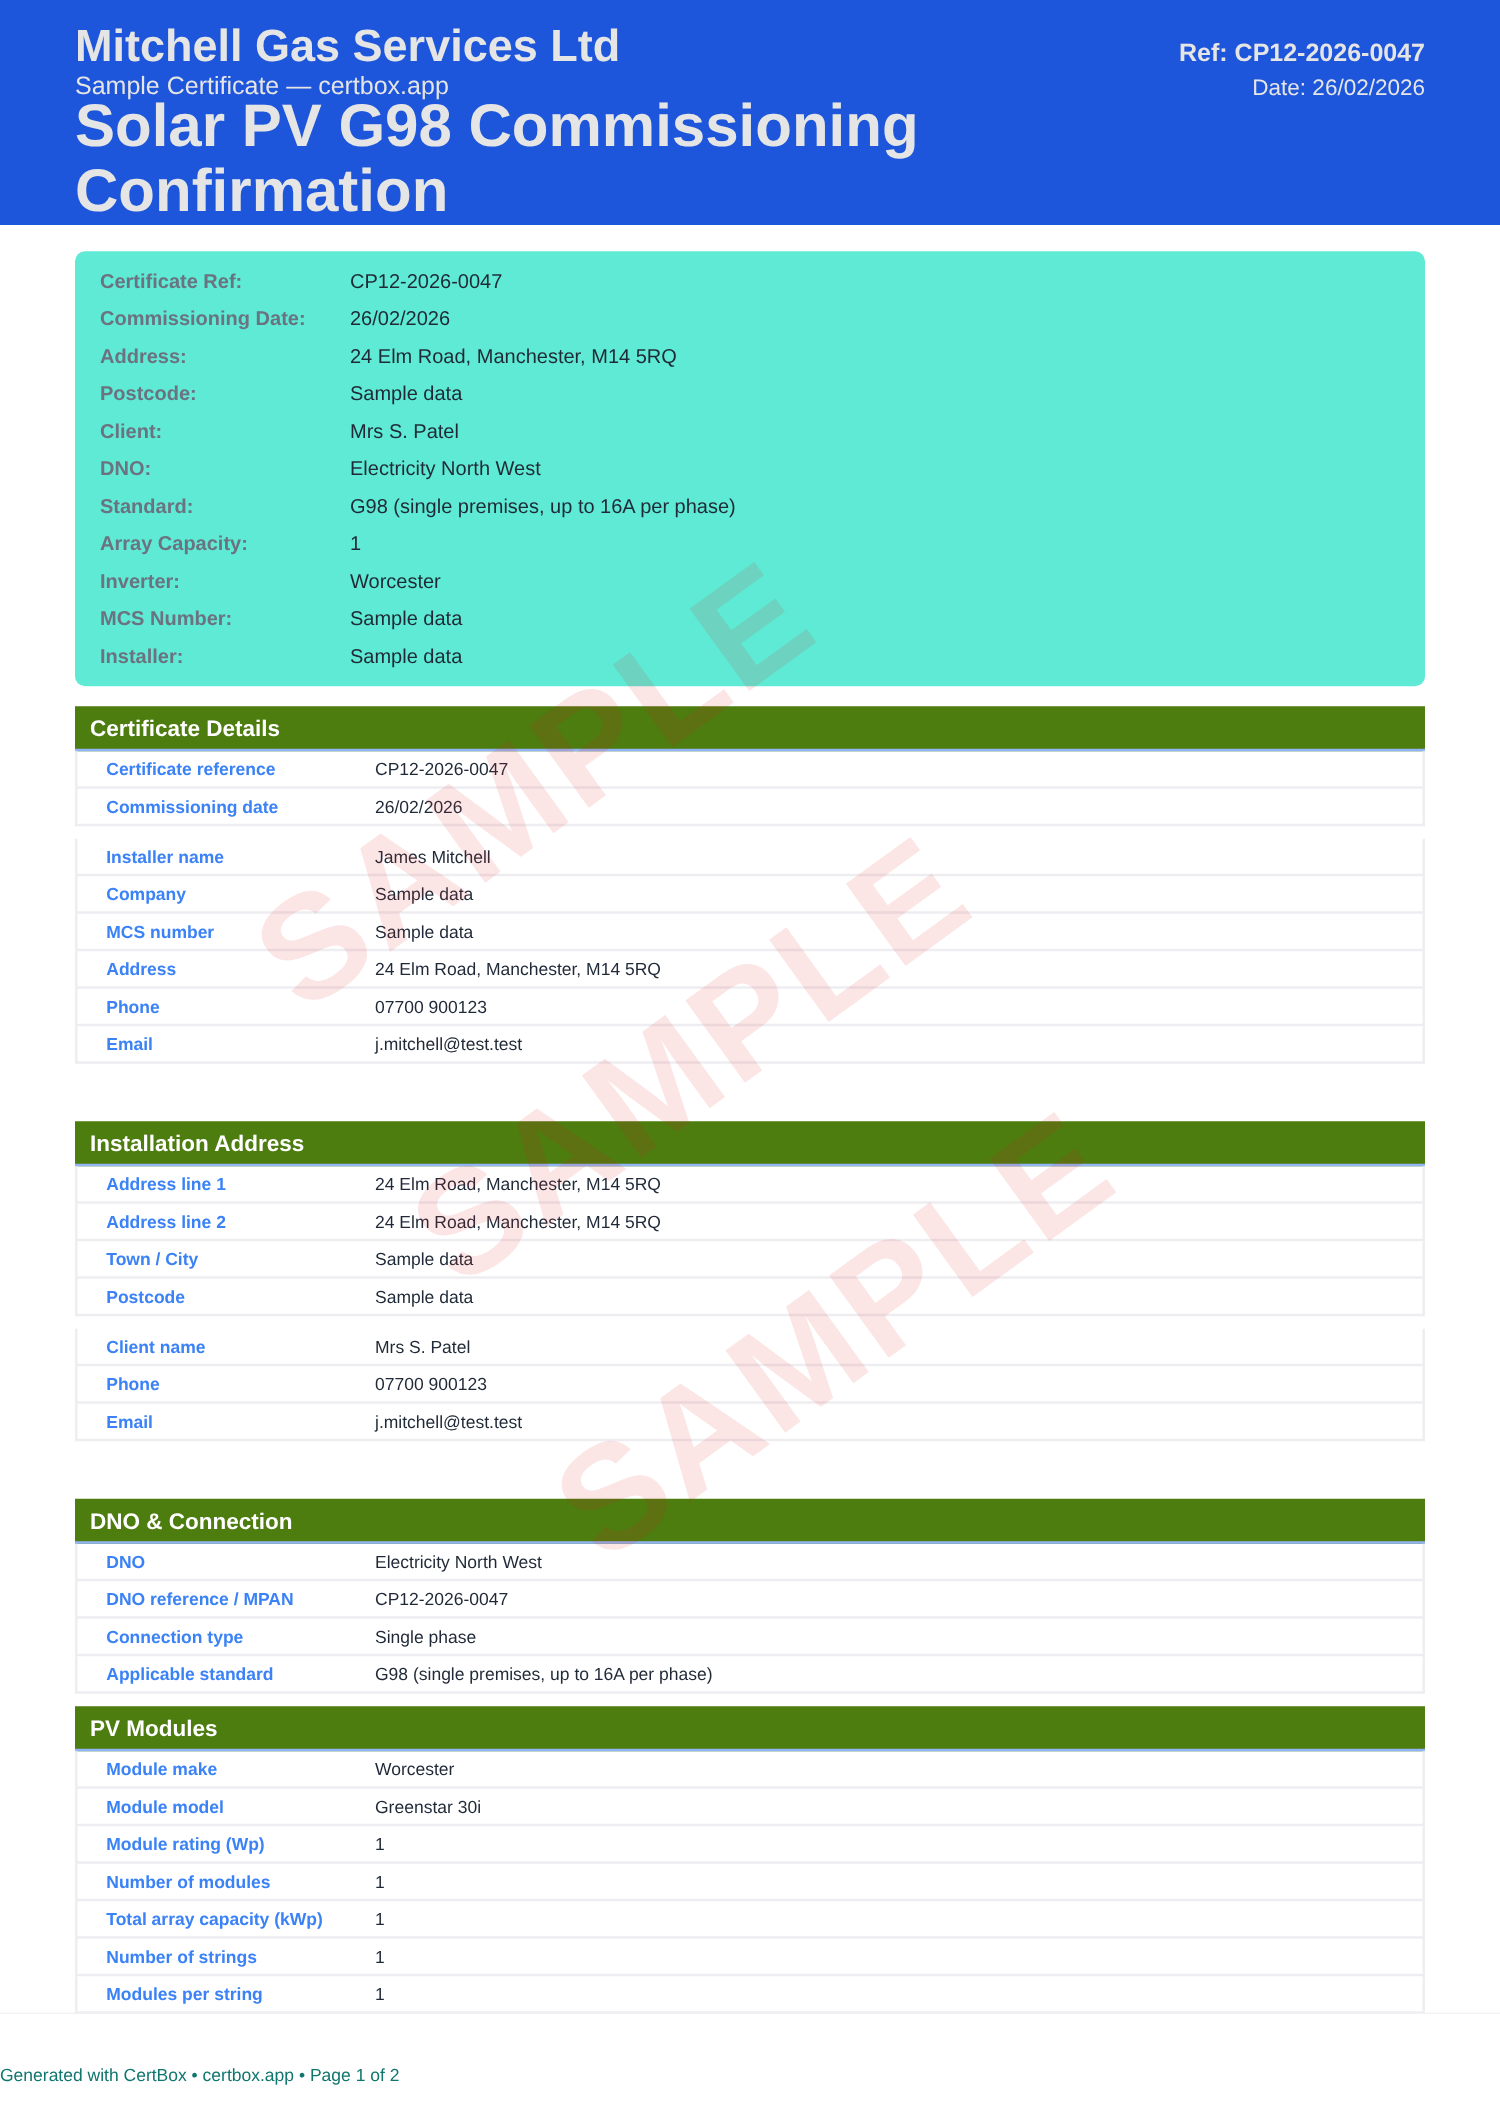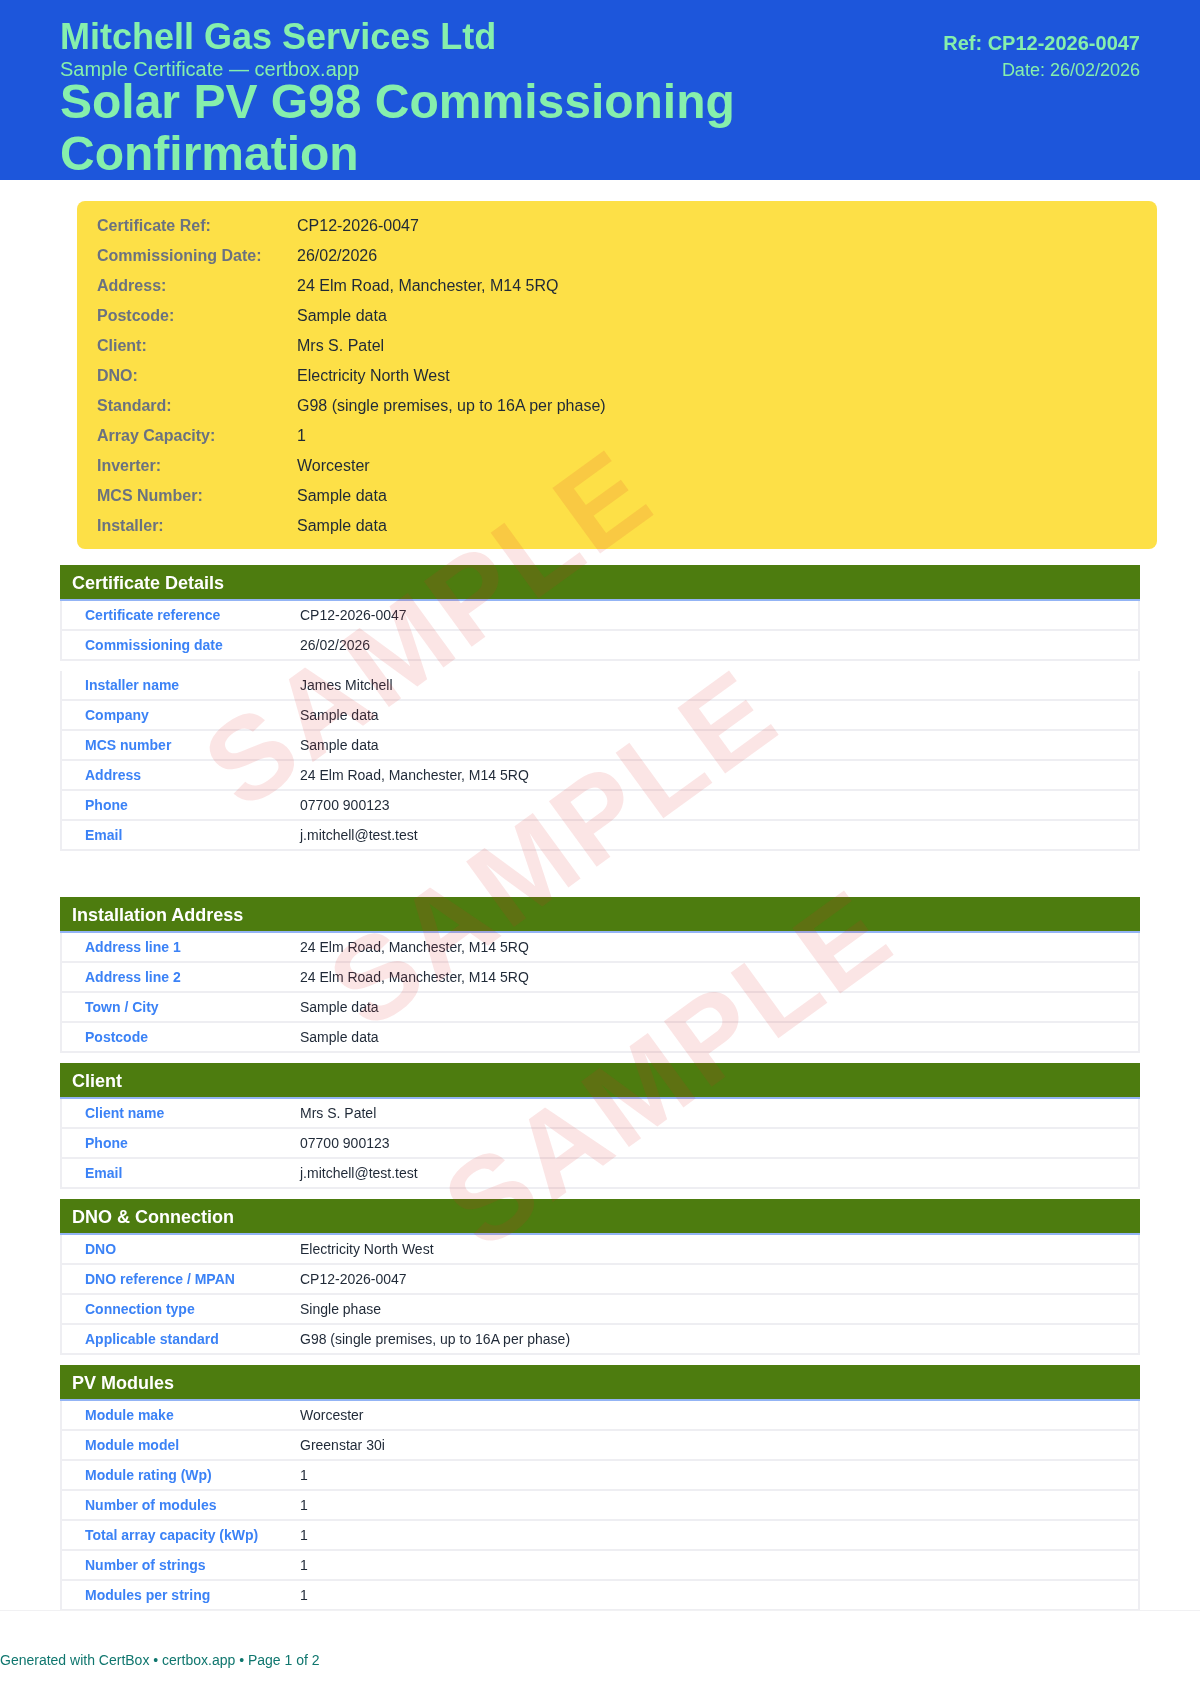--- a/index.html
+++ b/index.html
@@ -1,26 +1,26 @@
 <!DOCTYPE html>
 <html><head>
 <meta charset="utf-8">
 <style>
   * { box-sizing: border-box; margin: 0; padding: 0; }
   html, body { width: 1200px; background: #ffffff; }
   body { font-family: "Liberation Sans", sans-serif; color: #111827; position: relative; height: 1697px; overflow: hidden; }
 
-  .header { background: #1d56db; height: 180px; position: relative; color: #86efac; }
+  .header { background: #1d56db; height: 180px; position: relative; color: #e5e5e5; }
   .header .company { position: absolute; left: 60px; top: 16px; font-size: 36px; font-weight: bold; }
   .header .subtitle { position: absolute; left: 60px; top: 58px; font-size: 20px; }
   .header .title { position: absolute; left: 60px; top: 76px; font-size: 48px; font-weight: bold; line-height: 52px; width: 760px; }
   .header .ref { position: absolute; right: 60px; top: 32px; font-size: 20px; font-weight: bold; text-align: left; }
   .header .date { position: absolute; right: 60px; top: 60px; font-size: 18px; }
 
-  .summary { position: absolute; left: 77px; top: 201px; width: 1080px; height: 348px; background: #fde047; border-radius: 8px; padding: 10px 20px; }
+  .summary { position: absolute; left: 60px; top: 201px; width: 1080px; height: 348px; background: #5eead4; border-radius: 8px; padding: 10px 20px; }
   .summary .row { display: flex; height: 30px; align-items: center; font-size: 16px; }
   .summary .k { width: 200px; color: #6b7280; font-weight: bold; }
   .summary .v { color: #1f2937; }
 
   .section { position: absolute; left: 60px; width: 1080px; }
   .section .sh { background: #4d7c0f; color: #fff; font-size: 18px; font-weight: bold; height: 36px; line-height: 36px; padding-left: 12px; border-bottom: 2px solid #93b4f5; }
   .section .tr { display: flex; height: 30px; align-items: center; border: 2px solid #eeeef2; border-top: none; font-size: 14px; }
   .section .tk { width: 238px; padding-left: 23px; font-weight: bold; color: #3b82f6; }
   .section .tv { color: #1f2937; }
 
@@ -140,21 +140,20 @@
       <span class="tk">Town / City</span>
       <span class="tv">Sample data</span>
     </div>
   <div class="tr">
       <span class="tk">Postcode</span>
       <span class="tv">Sample data</span>
     </div>
 </div>
 
 <div class="section" style="top:1063px">
-  <div class="sh">Client</div>
   <div class="tr">
       <span class="tk">Client name</span>
       <span class="tv">Mrs S. Patel</span>
     </div>
   <div class="tr">
       <span class="tk">Phone</span>
       <span class="tv">07700 900123</span>
     </div>
   <div class="tr">
       <span class="tk">Email</span>

